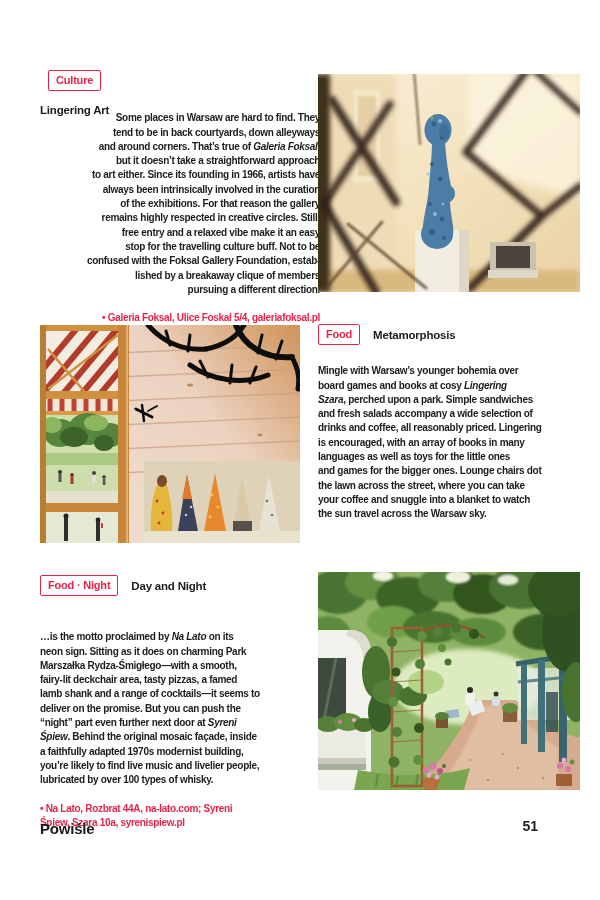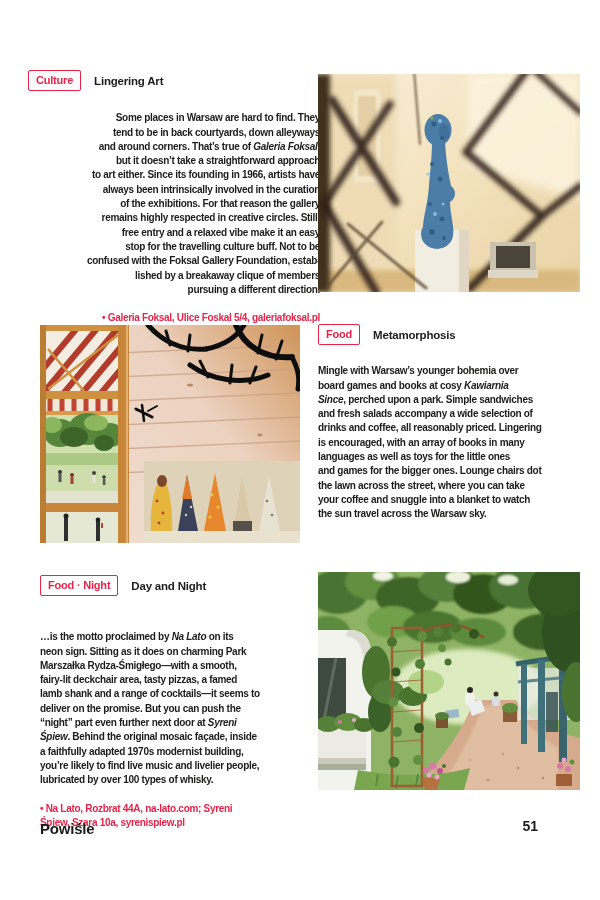--- a/index.html
+++ b/index.html
@@ -18,21 +18,21 @@
   .footer-left{position:absolute;left:40px;top:820px;font-size:15px;letter-spacing:-0.2px;}
   .footer-page{position:absolute;right:62px;top:818px;font-size:14px;}
   i{font-style:italic;}
 </style>
 </head>
 <body>
 
 <div class="abs" style="inset:0;">
 
   <section>
-    <div class="tagrow" style="left:28px;top:70px;">
+    <div class="tagrow" style="left:40px;top:70px;flex-direction:column;">
       <span class="tag">Culture</span>
       <span class="title">Lingering Art</span>
     </div>
     <div class="body" style="left:40px;top:97px;width:280px;text-align:right;">
       <div>Some places in Warsaw are hard to find. They
 tend to be in back courtyards, down alleyways
 and around corners. That’s true of <i>Galeria Foksal</i>,
 but it doesn’t take a straightforward approach
 to art either. Since its founding in 1966, artists have
 always been intrinsically involved in the curation
@@ -253,22 +253,22 @@
         </g>
       </svg>
     </figure>
 
     <div class="tagrow" style="left:318px;top:324px;">
       <span class="tag">Food</span>
       <span class="title">Metamorphosis</span>
     </div>
     <div class="body" style="left:318px;top:350px;width:278px;">
       <div>Mingle with Warsaw’s younger bohemia over
-board games and books at cosy <i>Kawiarnia</i>
-<i>Since</i>, perched upon a park. Simple sandwiches
+board games and books at cosy <i>Lingering</i>
+<i>Szara</i>, perched upon a park. Simple sandwiches
 and fresh salads accompany a wide selection of
 drinks and coffee, all reasonably priced. Lingering
 is encouraged, with an array of books in many
 languages as well as toys for the little ones
 and games for the bigger ones. Lounge chairs dot
 the lawn across the street, where you can take
 your coffee and snuggle into a blanket to watch
 the sun travel across the Warsaw sky.</div>
     </div>
   </section>

